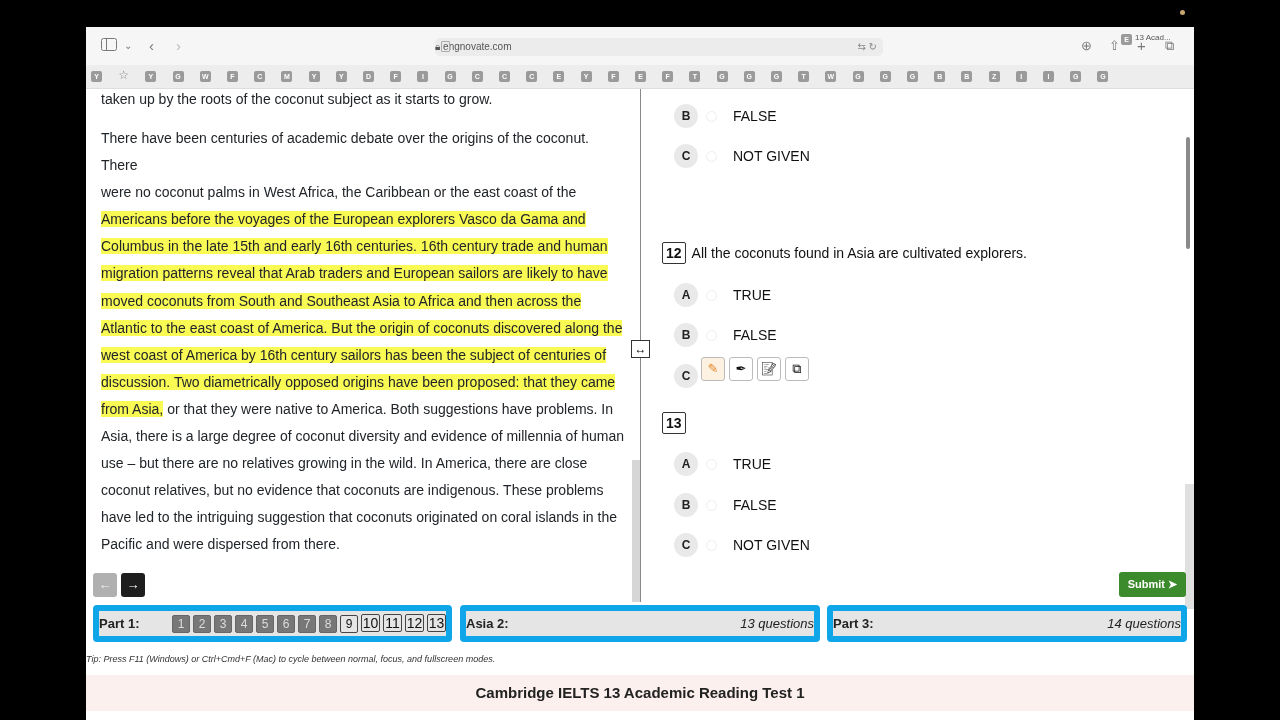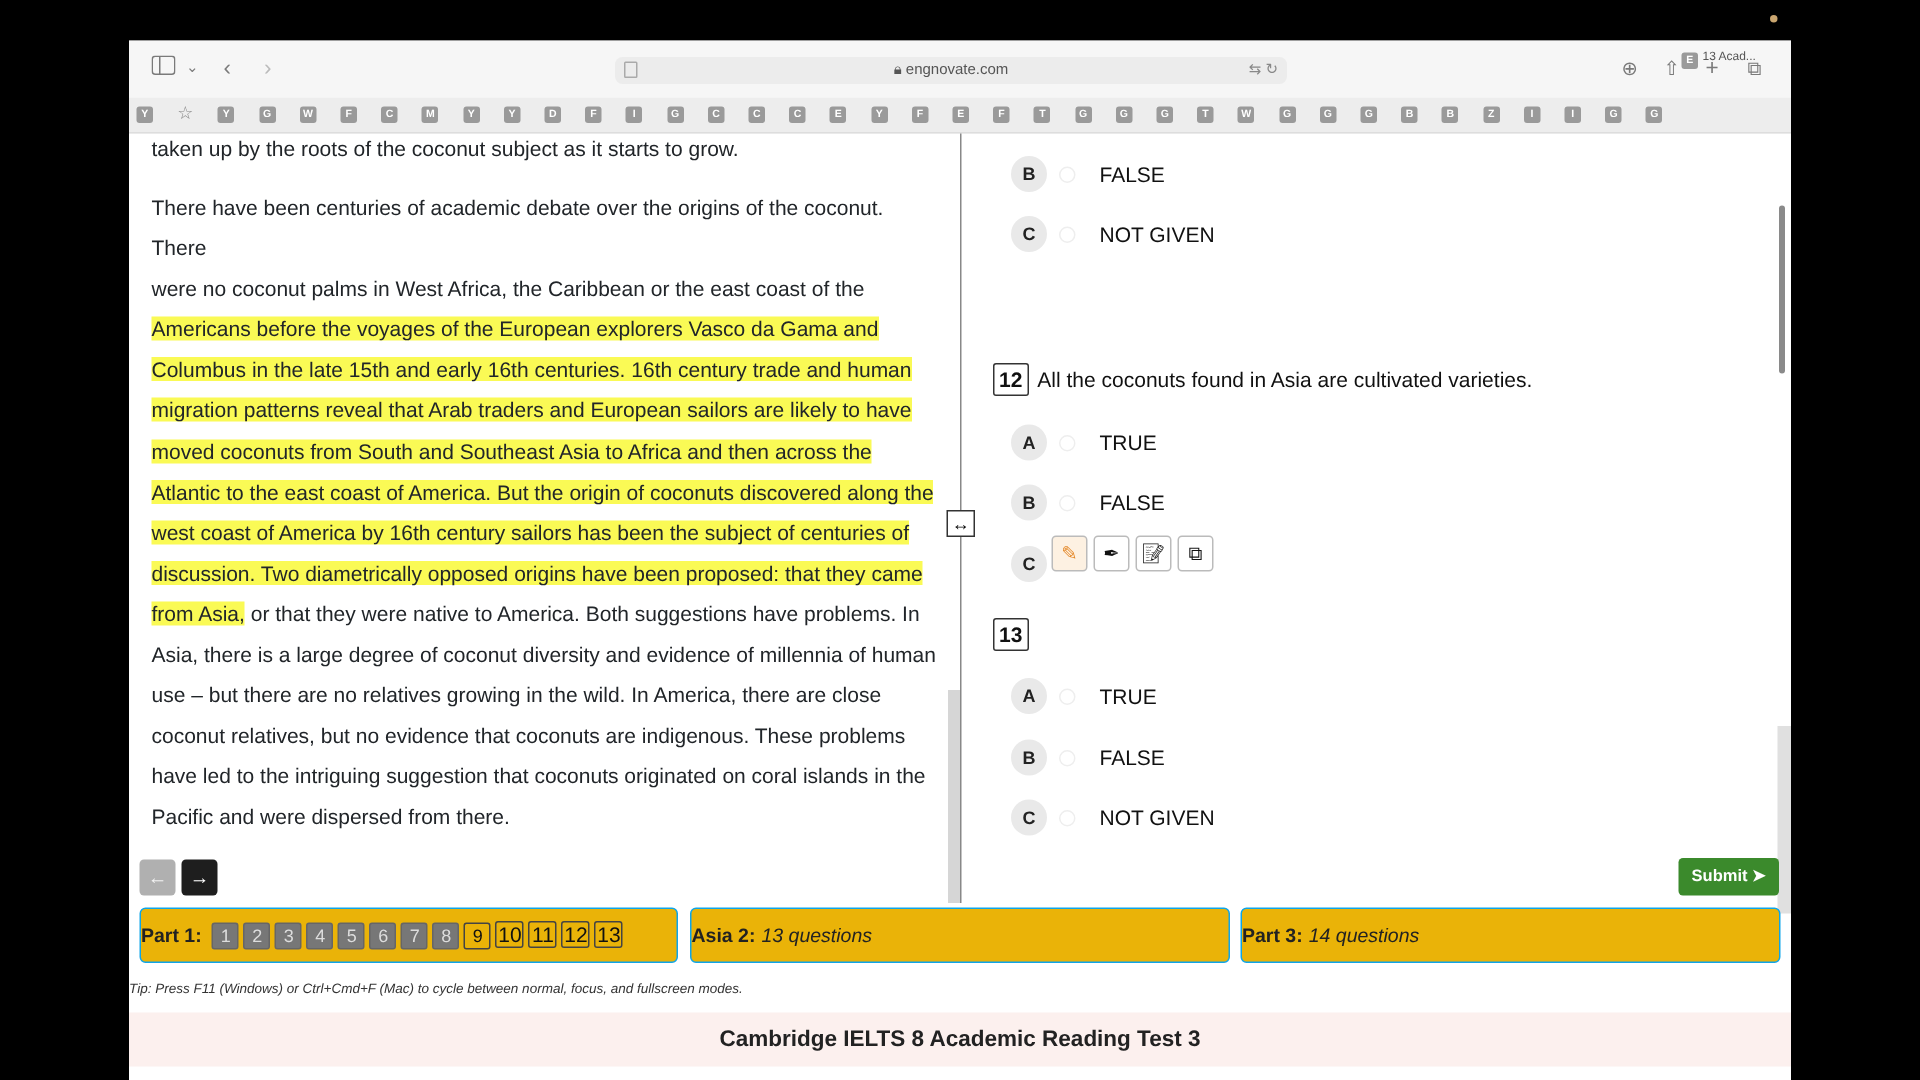--- a/index.html
+++ b/index.html
@@ -1,20 +1,20 @@
 <!DOCTYPE html>
 <html><head>
 <meta charset="utf-8">
 <style>
 *{box-sizing:border-box;margin:0;padding:0}
 html,body{width:1280px;height:720px;background:#000;overflow:hidden;font-family:"Liberation Sans",sans-serif;color:#212529}
 #win{position:absolute;left:86px;top:27px;width:1108px;height:693px;background:#fff;overflow:hidden}
 #toolbar{position:absolute;left:0;top:0;width:100%;height:38px;background:#f6f6f6;}
 .tb-icon{position:absolute;top:10px;color:#7a7a7a;font-size:15px;line-height:18px}
-#urlbar{position:absolute;left:324px;top:11px;width:448px;height:18px;background:#ececec;border-radius:5px;font-size:10px;color:#555;text-align:center;line-height:18px}
+#urlbar{position:absolute;left:349px;top:11px;width:448px;height:18px;background:#ececec;border-radius:5px;font-size:10px;color:#555;line-height:18px}
 #urlbar .page-ic{position:absolute;left:6px;top:3px;width:9px;height:11px;border:1px solid #aaa;border-radius:1px}
 #urlbar .rt{position:absolute;right:6px;top:0;color:#888;font-size:10px}
 #favbar{position:absolute;left:0;top:38px;width:100%;height:24px;background:#ededed;border-bottom:1px solid #ddd}
 .fav{position:absolute;top:6px;width:11px;height:11px;border-radius:2px;background:#9a9a9a;color:#fff;font-size:7px;font-weight:bold;text-align:center;line-height:11px}
 .fav-star{position:absolute;top:3px;color:#888;font-size:12px}
 #favtab{position:absolute;left:1035px;top:6px;font-size:8px;color:#555}
 #favtab .fav{position:static;display:inline-block;margin-right:3px;vertical-align:-2px}
 
 #left{position:absolute;left:0;top:62px;width:554px;height:520px;overflow:hidden}
 .para{position:absolute;left:15px;width:525px;font-size:14px;line-height:27.1px;color:#212529}
@@ -32,21 +32,21 @@
 #rscroll{position:absolute;left:1100px;top:110px;width:4px;height:112px;background:#8a8a8a;border-radius:2px}
 #rtrack{position:absolute;left:1099px;top:457px;width:9px;height:125px;background:#e0e0e0}
 #hltools{position:absolute;left:614px;top:329px;height:28px;display:flex;gap:4px;padding:1px;background:#fff;border-radius:4px}
 .hb{width:24px;height:24px;border:1px solid #bbb;border-radius:3px;background:#fff;font-size:13px;text-align:center;line-height:22px;color:#111}
 .hb.active{background:#fdf1e2;color:#e58a2b}
 #submit{position:absolute;left:1033px;top:545px;width:67px;height:25px;background:#3b8a2c;color:#fff;border-radius:3px;font-size:11px;font-weight:bold;text-align:center;line-height:25px}
 
 .navbtn{position:absolute;top:546px;width:24px;height:24px;border-radius:3px;text-align:center;line-height:24px;font-size:13px}
 #prev{left:7px;background:#b0b0b0;color:#f2f2f2}
 #next{left:35px;background:#1e1e1e;color:#fff}
-.part{position:absolute;top:578px;height:37px;border:1px solid #0ea5e9;border-radius:4px;background:#eab308;display:flex;align-items:center;justify-content:flex-start;font-size:13px;color:#222}
+.part{position:absolute;top:578px;height:37px;border:6px solid #0ea5e9;border-radius:4px;background:#e5e5e5;display:flex;align-items:center;justify-content:space-between;font-size:13px;color:#222}
 .part b{margin-right:4px}
 .part i{font-style:italic}
 .qb{display:inline-block;width:18px;height:18px;border:1px solid #444;border-radius:2px;text-align:center;font-size:12px;line-height:16px;margin-left:3px;color:#111}
 .qb.done{background:#777;color:#ddd;border-color:#666}
 .qb.wide{width:19px;font-size:14px}
 #tip{position:absolute;left:0;top:627px;width:100%;font-size:9px;font-style:italic;color:#333}
 #footer{position:absolute;left:0;top:648px;width:100%;height:36px;background:#fcf0ee;text-align:center;line-height:36px;font-size:15px;font-weight:bold;color:#222}
 #dot{position:absolute;left:1180px;top:10px;width:5px;height:5px;border-radius:50%;background:#c9a56f}
 </style>
 </head>
@@ -132,21 +132,21 @@
         <span class="radio"></span>
         <span class="label">FALSE</span>
       </div>
       <div class="opt" style="top: 55px;">
         <span class="letter">C</span>
         <span class="radio"></span>
         <span class="label">NOT GIVEN</span>
       </div>
       <div class="q" style="top: 153px;">
         <span class="num">12</span>
-        <span>All the coconuts found in Asia are cultivated varieties.</span>
+        <span>All the coconuts found in Asia are cultivated explorers.</span>
       </div>
       <div class="opt" style="top: 194px;">
         <span class="letter">A</span>
         <span class="radio"></span>
         <span class="label">TRUE</span>
       </div>
       <div class="opt" style="top: 234px;">
         <span class="letter">B</span>
         <span class="radio"></span>
         <span class="label">FALSE</span>
@@ -197,14 +197,14 @@
   <div class="part" style="left:374px;width:360px">
     <b>Asia 2:</b>
       <i>13 questions</i>
   </div>
   <div class="part" style="left:741px;width:360px">
     <b>Part 3:</b>
       <i>14 questions</i>
   </div>
 
   <div id="tip">Tip: Press F11 (Windows) or Ctrl+Cmd+F (Mac) to cycle between normal, focus, and fullscreen modes.</div>
-  <div id="footer">Cambridge IELTS 8 Academic Reading Test 3</div>
+  <div id="footer">Cambridge IELTS 13 Academic Reading Test 1</div>
 </div>
 
 </body></html>

